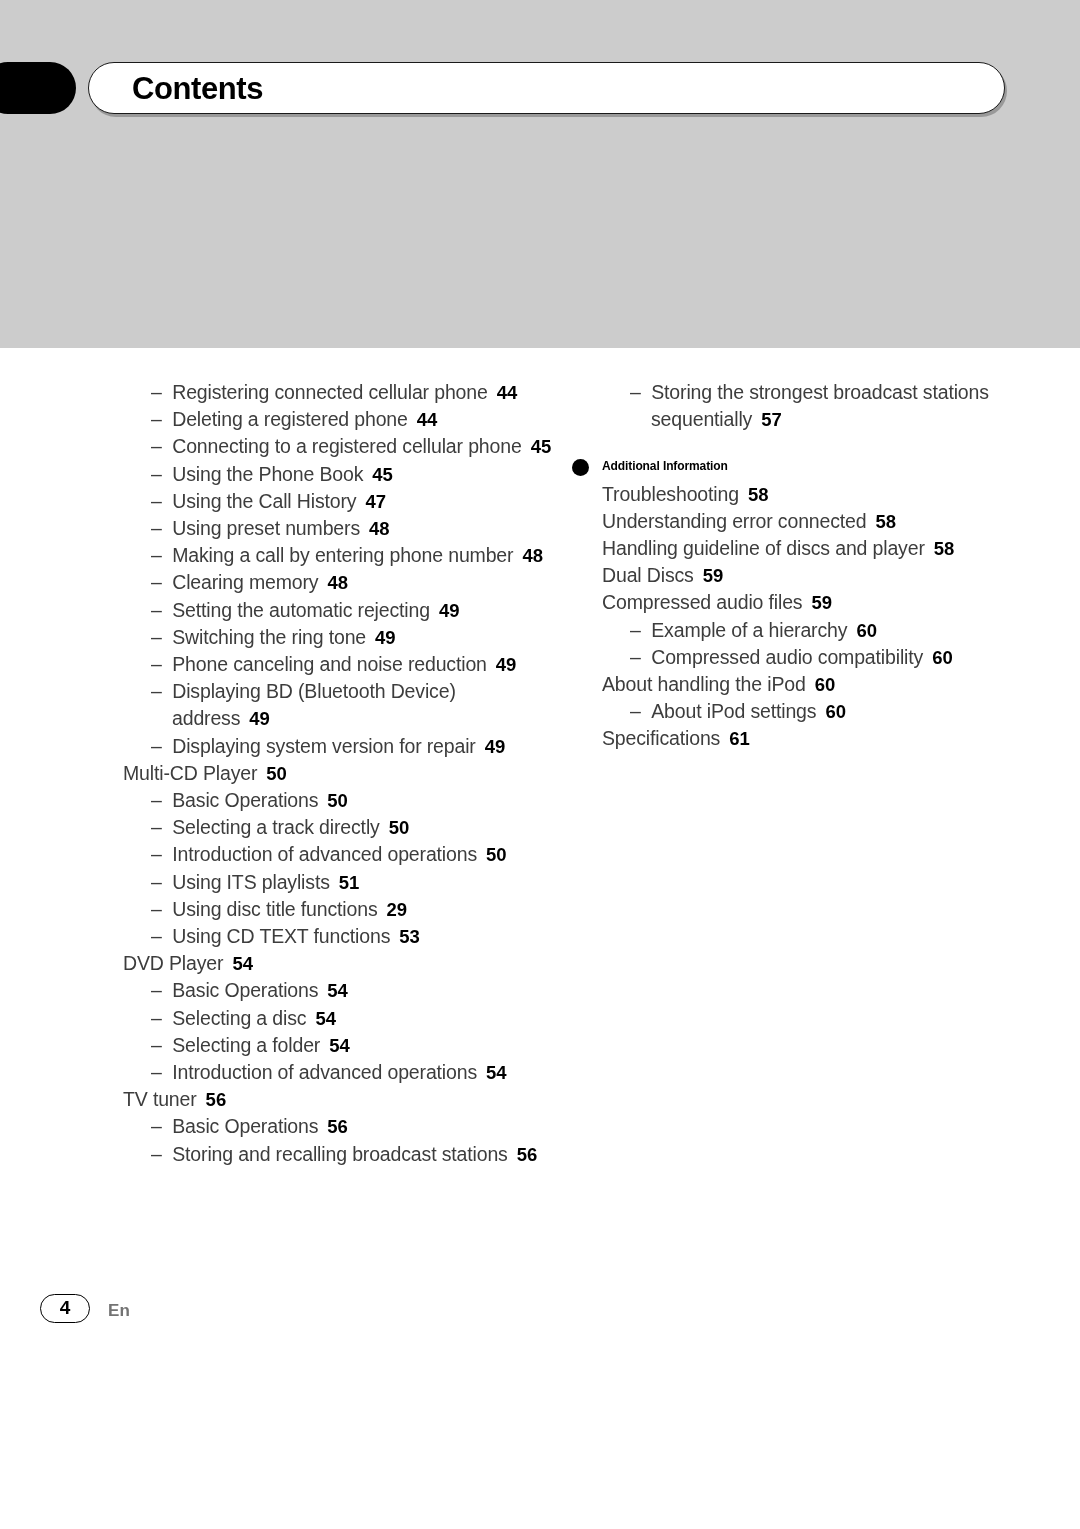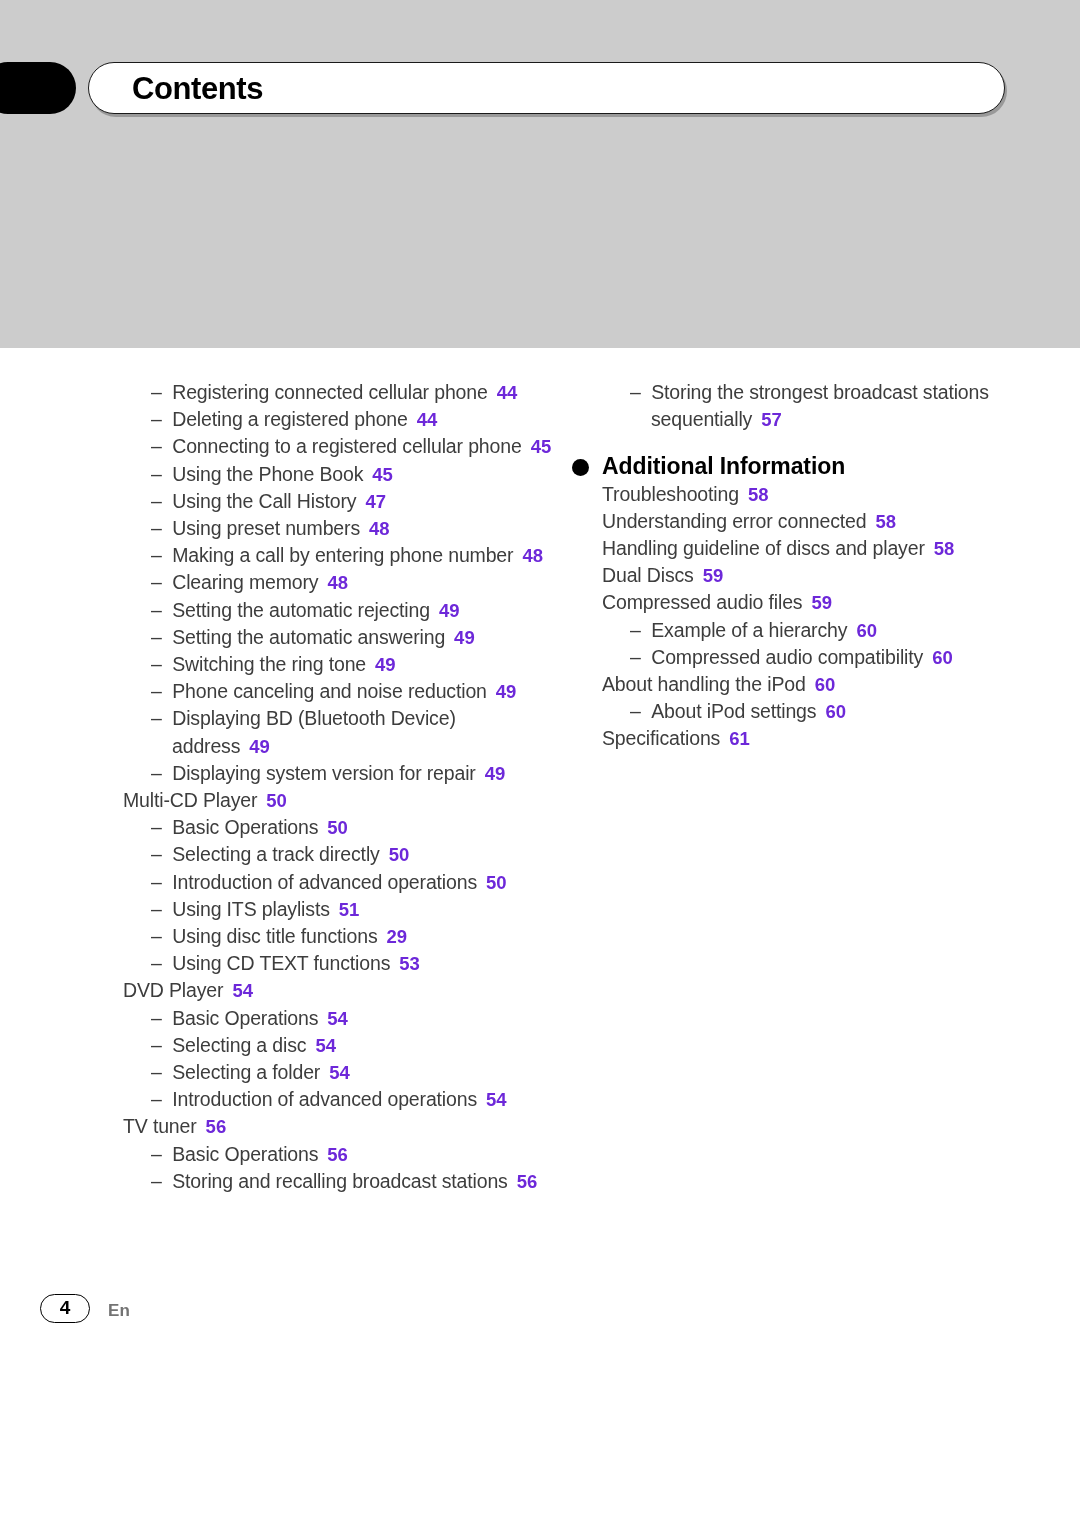--- a/index.html
+++ b/index.html
@@ -101,30 +101,30 @@
     padding-left: 49px;
     text-indent: -21px;
   }
 
   .entry .dash {
     color: #3d3d3d;
   }
 
   .entry .pg {
     font-weight: bold;
-    color: #6d28d9;
+    color: #000000;
     font-size: 18.5px;
     margin-left: 9px;
     letter-spacing: 0;
   }
 
   
   .section-head {
     position: relative;
-    font-size: 23px;
+    font-size: 12px;
     line-height: 27.2px;
     font-weight: bold;
     color: #000000;
     letter-spacing: -0.1px;
     margin-top: 20px;
   }
 
   .section-head .bullet-dot {
     position: absolute;
     left: -30px;
@@ -195,21 +195,20 @@
     <div class="col col-left">
         <div class="entry level2"><span class="dash">–&nbsp;&nbsp;</span><span>Registering connected cellular phone</span><span class="pg">44</span></div>
         <div class="entry level2"><span class="dash">–&nbsp;&nbsp;</span><span>Deleting a registered phone</span><span class="pg">44</span></div>
         <div class="entry level2"><span class="dash">–&nbsp;&nbsp;</span><span>Connecting to a registered cellular phone</span><span class="pg">45</span></div>
         <div class="entry level2"><span class="dash">–&nbsp;&nbsp;</span><span>Using the Phone Book</span><span class="pg">45</span></div>
         <div class="entry level2"><span class="dash">–&nbsp;&nbsp;</span><span>Using the Call History</span><span class="pg">47</span></div>
         <div class="entry level2"><span class="dash">–&nbsp;&nbsp;</span><span>Using preset numbers</span><span class="pg">48</span></div>
         <div class="entry level2"><span class="dash">–&nbsp;&nbsp;</span><span>Making a call by entering phone number</span><span class="pg">48</span></div>
         <div class="entry level2"><span class="dash">–&nbsp;&nbsp;</span><span>Clearing memory</span><span class="pg">48</span></div>
         <div class="entry level2"><span class="dash">–&nbsp;&nbsp;</span><span>Setting the automatic rejecting</span><span class="pg">49</span></div>
-        <div class="entry level2"><span class="dash">–&nbsp;&nbsp;</span><span>Setting the automatic answering</span><span class="pg">49</span></div>
         <div class="entry level2"><span class="dash">–&nbsp;&nbsp;</span><span>Switching the ring tone</span><span class="pg">49</span></div>
         <div class="entry level2"><span class="dash">–&nbsp;&nbsp;</span><span>Phone canceling and noise reduction</span><span class="pg">49</span></div>
         <div class="entry level2"><span class="dash">–&nbsp;&nbsp;</span><span>Displaying BD (Bluetooth Device) address</span><span class="pg">49</span></div>
         <div class="entry level2"><span class="dash">–&nbsp;&nbsp;</span><span>Displaying system version for repair</span><span class="pg">49</span></div>
         <div class="entry level1"><span>Multi-CD Player</span><span class="pg">50</span></div>
         <div class="entry level2"><span class="dash">–&nbsp;&nbsp;</span><span>Basic Operations</span><span class="pg">50</span></div>
         <div class="entry level2"><span class="dash">–&nbsp;&nbsp;</span><span>Selecting a track directly</span><span class="pg">50</span></div>
         <div class="entry level2"><span class="dash">–&nbsp;&nbsp;</span><span>Introduction of advanced operations</span><span class="pg">50</span></div>
         <div class="entry level2"><span class="dash">–&nbsp;&nbsp;</span><span>Using ITS playlists</span><span class="pg">51</span></div>
         <div class="entry level2"><span class="dash">–&nbsp;&nbsp;</span><span>Using disc title functions</span><span class="pg">29</span></div>

